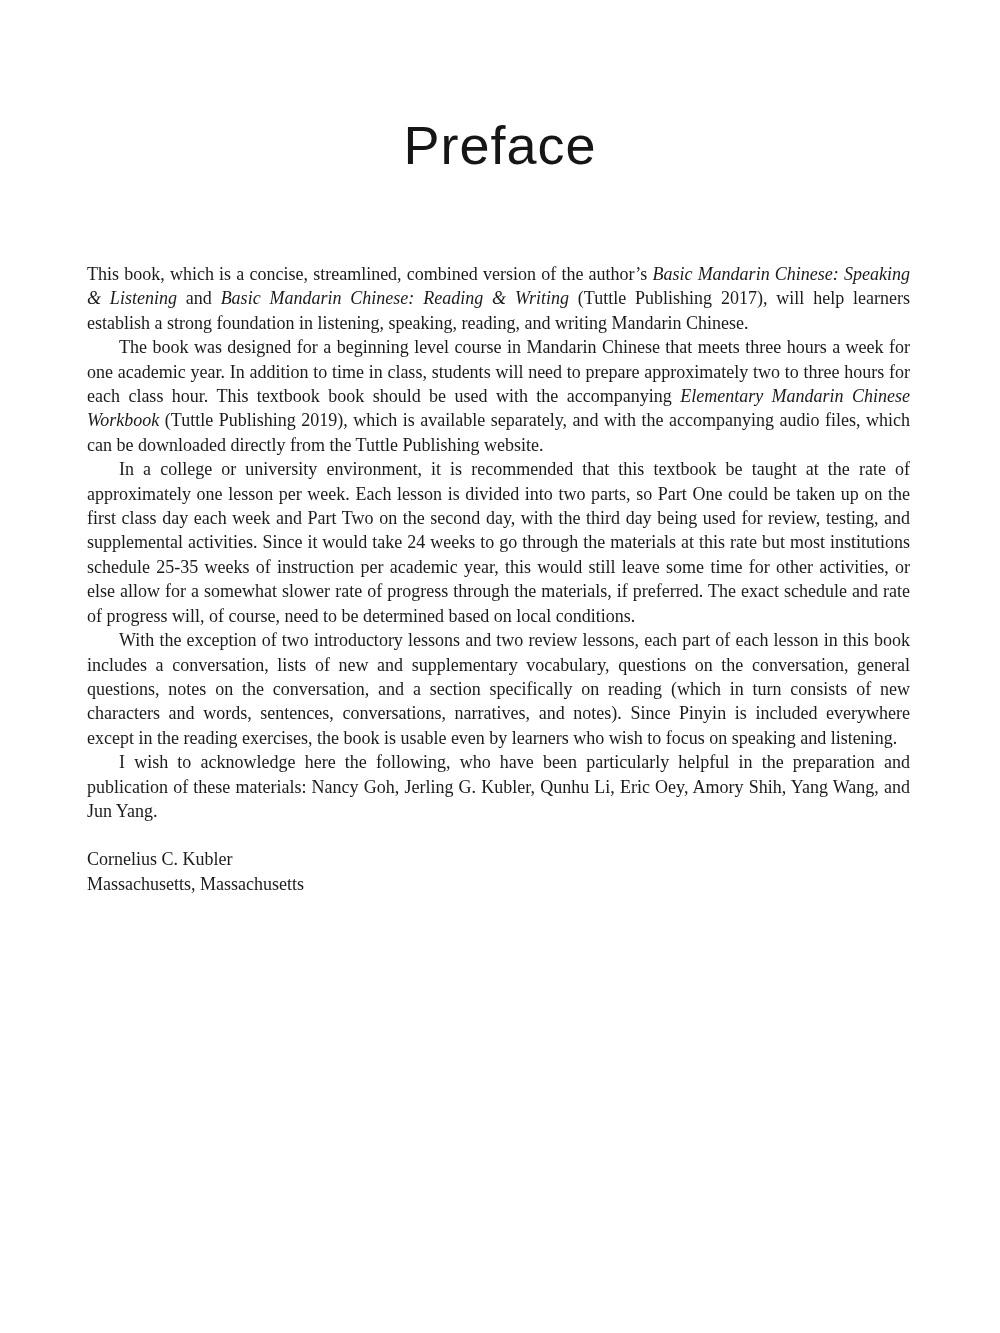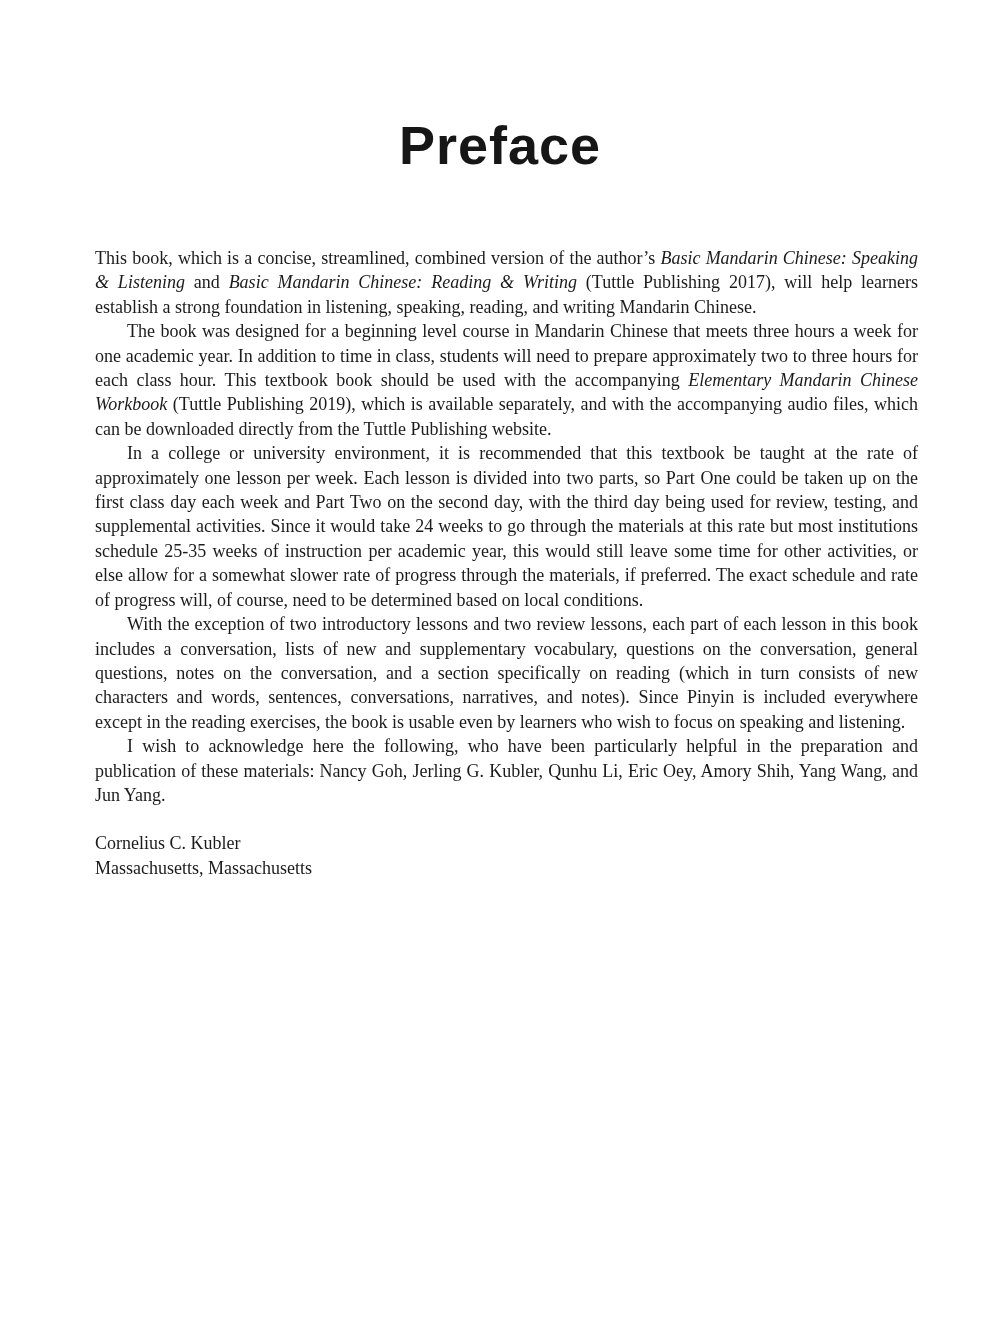--- a/index.html
+++ b/index.html
@@ -13,36 +13,35 @@
     height: 1333px;
     background: #ffffff;
     color: #1b1b1b;
     font-family: "Liberation Serif", serif;
     overflow: hidden;
   }
   .page-title {
     margin: 0;
     padding-top: 118px;
     font-family: "Liberation Sans", sans-serif;
-    font-weight: bold;
+    font-weight: normal;
     font-size: 54px;
     line-height: 1;
     text-align: center;
     letter-spacing: 1px;
     color: #161616;
   }
   .preface-body {
     position: absolute;
     left: 87px;
-    top: 246px;
+    top: 262px;
     width: 823px;
     font-size: 18px;
     line-height: 24.4px;
     text-align: justify;
-    margin-left: 8px;
   }
   .preface-body p {
     margin: 0;
   }
   .preface-body p.indent {
     text-indent: 32px;
   }
   .preface-body em {
     font-style: italic;
   }

